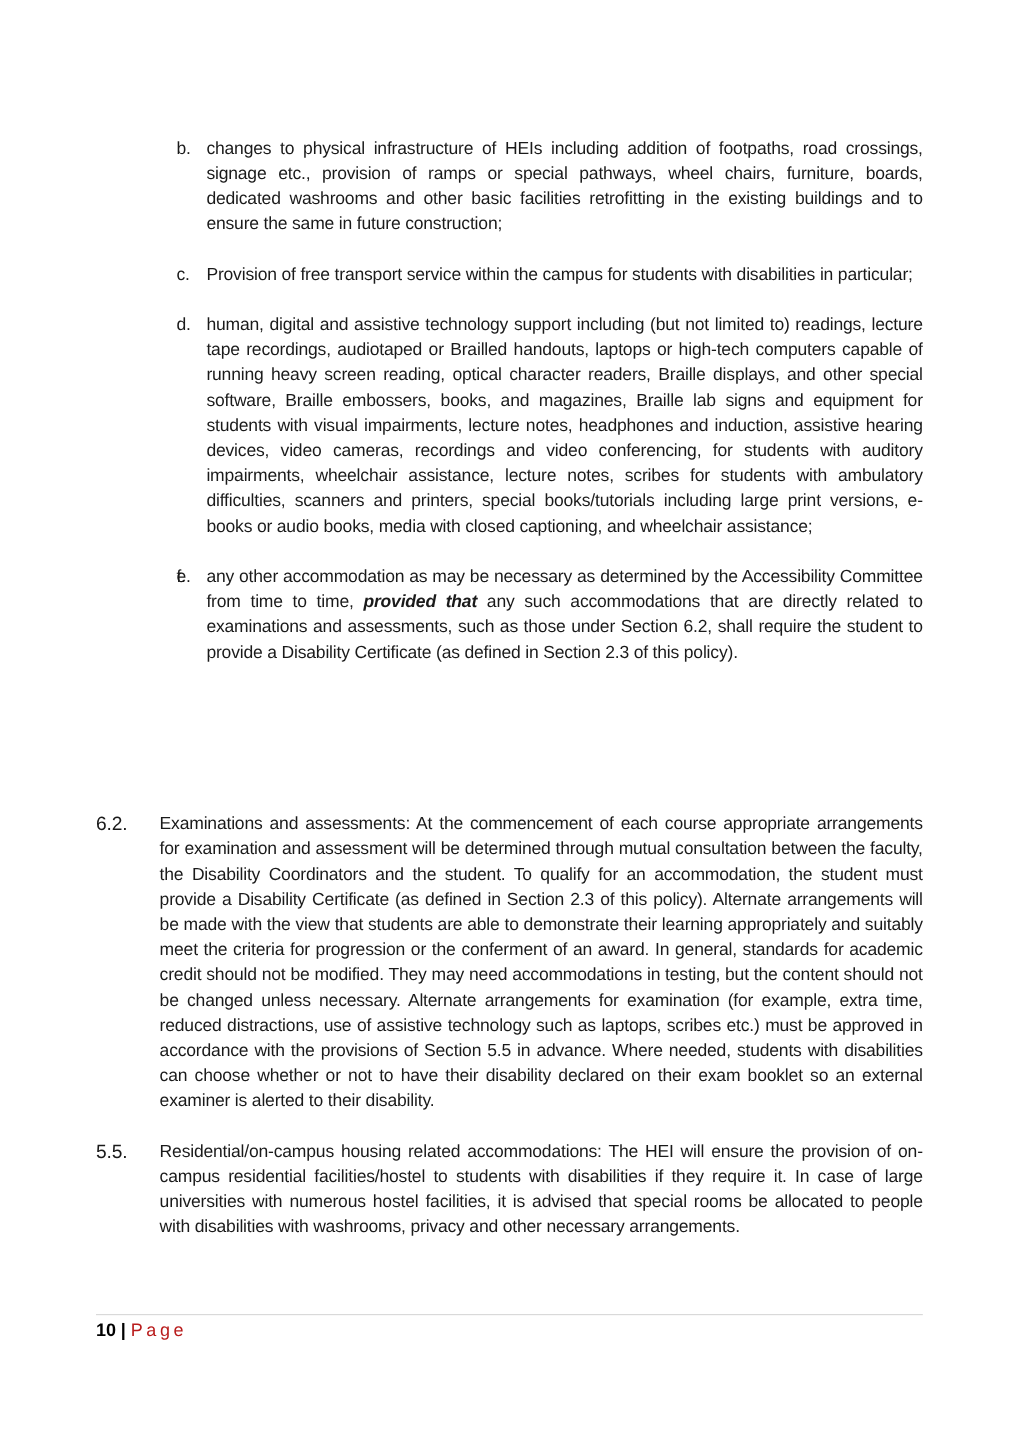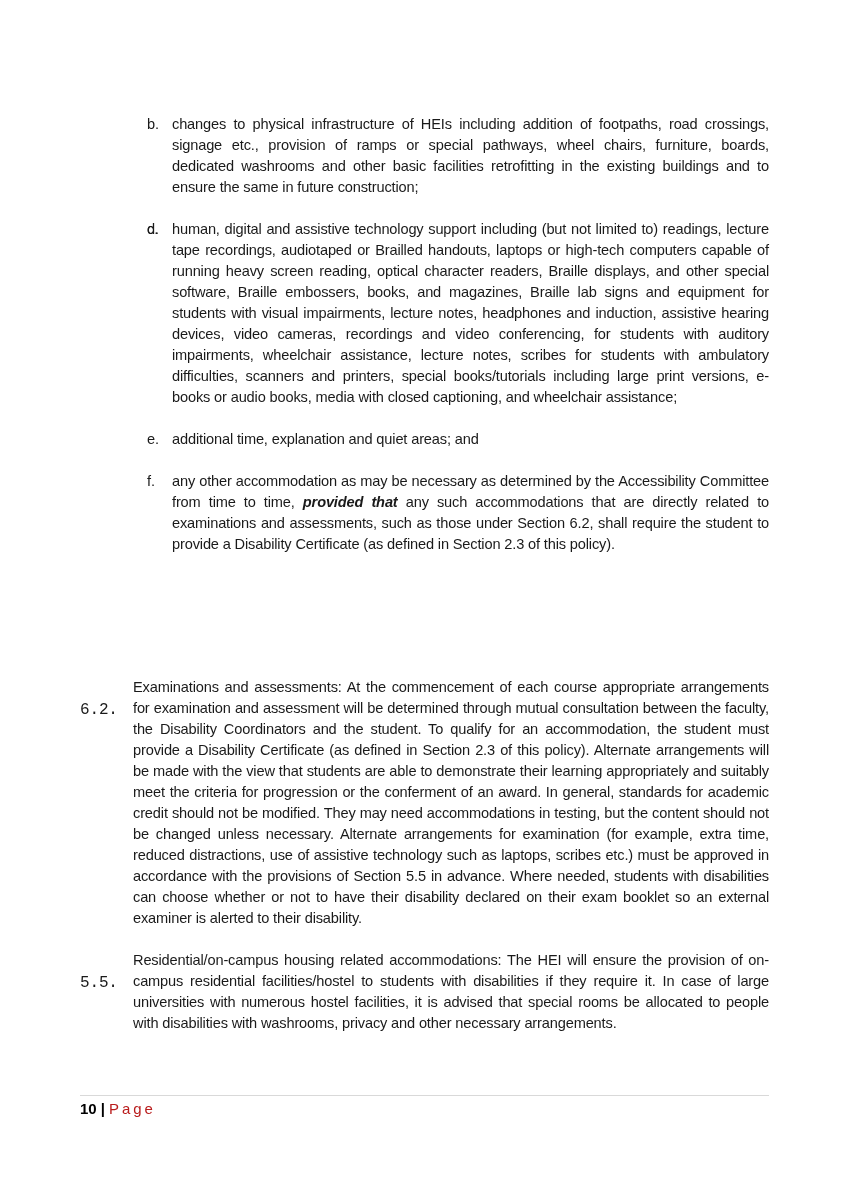--- a/index.html
+++ b/index.html
@@ -6,49 +6,49 @@
   body { width: 849px; height: 1200px; position: relative; overflow: hidden;
          font-family: "Liberation Sans", sans-serif; color: #1a1a1a; }
   .page { position: absolute; left: 0; top: 0; width: 849px; height: 1200px; }
   .list { position: absolute; left: 147px; width: 622px; top: 114px; margin: 0; padding: 0; }
   .li { position: relative; padding-left: 25px; margin-bottom: 21px;
         font-size: 14.6px; line-height: 21px; text-align: justify; letter-spacing: -0.15px; }
   .li .marker { position: absolute; left: 0; top: 0; }
   .sections { position: absolute; left: 80px; width: 689px; top: 677px; }
   .sec { position: relative; padding-left: 53px; margin-bottom: 21px;
          font-size: 14.6px; line-height: 21px; text-align: justify; letter-spacing: -0.15px; }
-  .sec .num { position: absolute; left: 0; top: 0; font-family: Liberation Mono, monospace; font-size: 16px; margin-top: 23px; }
+  .sec .num { position: absolute; left: 0; top: 0; font-family: Liberation Sans, sans-serif; font-size: 16px; }
   .heading { }
   em { font-style: italic; font-weight: bold; }
   .footer-rule { position: absolute; left: 80px; width: 689px; top: 1095px; height: 1px; background: #d9d9d9; }
   .footer { position: absolute; left: 80px; top: 1099px; font-size: 15px; line-height: 20px; }
   .footer .pn { font-weight: bold; color: #000; text-align: center; }
   .footer .sep { font-weight: bold; color: #000; margin: 0 4px; }
   .footer .pw { color: #b91c1c; letter-spacing: 3px; }
 </style>
 </head>
 <body>
 
 <div class="page">
 
   <div class="list">
     <div class="li">
       <span class="marker">b.</span>
       <span>changes to physical infrastructure of HEIs including addition of footpaths, road crossings, signage etc., provision of ramps or special pathways, wheel chairs, furniture, boards, dedicated washrooms and other basic facilities retrofitting in the existing buildings and to ensure the same in future construction;</span>
     </div>
     <div class="li">
       <span class="marker">c.</span>
+      <span>Provision of free transport service within the campus for students with disabilities in particular;</span>
     </div>
     <div class="li">
       <span class="marker">d.</span>
       <span>human, digital and assistive technology support including (but not limited to) readings, lecture tape recordings, audiotaped or Brailled handouts, laptops or high-tech computers capable of running heavy screen reading, optical character readers, Braille displays, and other special software, Braille embossers, books, and magazines, Braille lab signs and equipment for students with visual impairments, lecture notes, headphones and induction, assistive hearing devices, video cameras, recordings and video conferencing, for students with auditory impairments, wheelchair assistance, lecture notes, scribes for students with ambulatory difficulties, scanners and printers, special books/tutorials including large print versions, e-books or audio books, media with closed captioning, and wheelchair assistance;</span>
     </div>
     <div class="li">
       <span class="marker">e.</span>
-      <span>additional time, explanation and quiet areas; and</span>
     </div>
     <div class="li">
       <span class="marker">f.</span>
       <span><span>any other accommodation as may be necessary as determined by the Accessibility Committee from time to time, </span><em>provided that</em><span> any such accommodations that are directly related to examinations and assessments, such as those under Section 6.2, shall require the student to provide a Disability Certificate (as defined in Section 2.3 of this policy).</span></span>
     </div>
   </div>
 
   <div class="sections">
     <div class="sec">
       <span class="num">6.2.</span>

